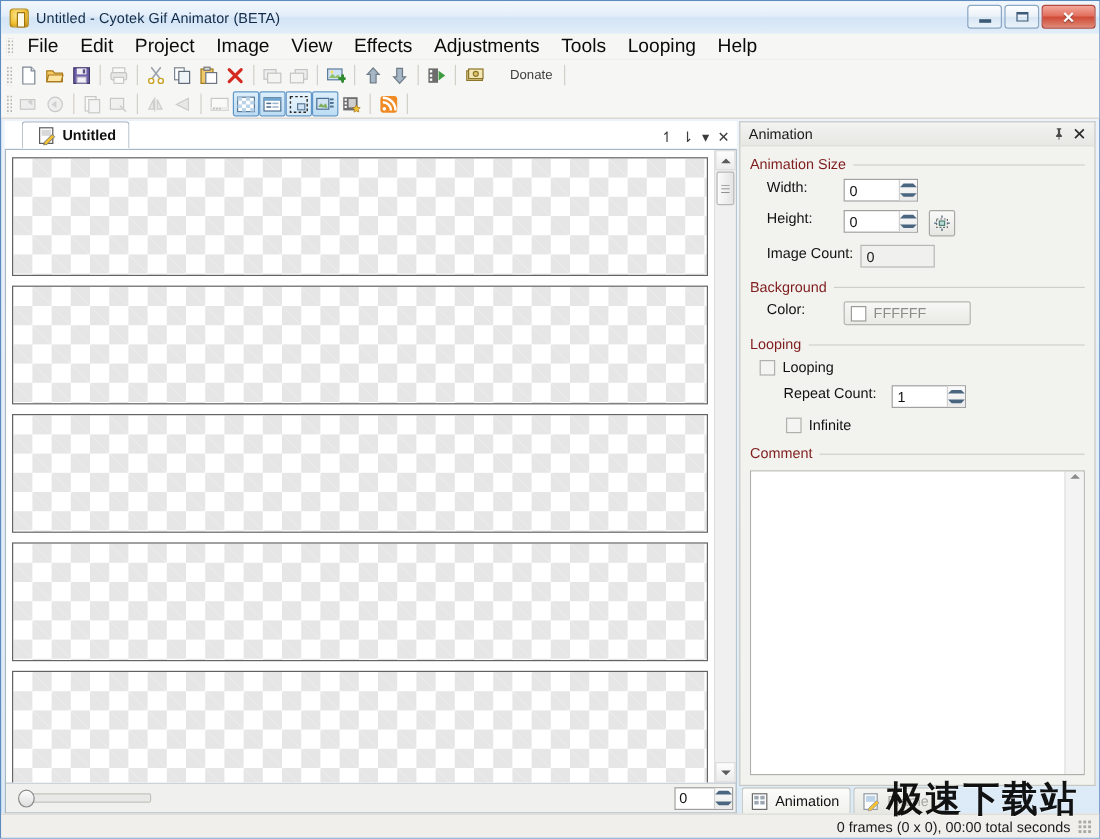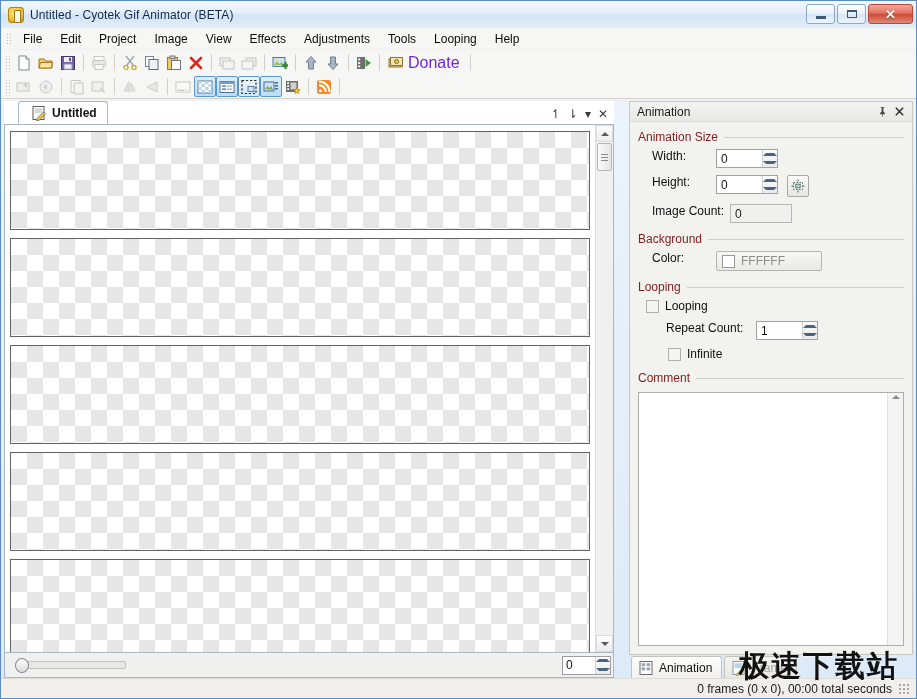--- a/index.html
+++ b/index.html
@@ -68,21 +68,21 @@
     height: 22px; flex:0 0 22px;
     background: #f6f6f4;
     display:flex; align-items:center;
     padding-left: 4px;
     border-bottom: 1px solid #f0efed;
   }
   .grip { width:6px; height:14px; margin-right:3px;
     background-image: radial-gradient(#b9b9b2 40%, transparent 41%);
     background-size: 3px 3px; background-position: 1px 1px; }
   .menu-item {
-    padding: 0 9px; font-size: 12px; color: #0b0b0b; cursor: default;
+    padding: 0 9px; font-size: 16px; color: #0b0b0b; cursor: default;
     white-space: nowrap;
   }
 
   
   .toolbar {
     height: 25px; flex:0 0 25px;
     background: #f6f6f4;
     display: flex; align-items: center;
     padding-left: 3px;
   }
@@ -94,26 +94,26 @@
   .tb-btn {
     width: 22px; height: 21px;
     display:flex; align-items:center; justify-content:center;
     border:1px solid transparent; border-radius:2px;
     position: relative;
   }
   .tb-btn.checked {
     border:1px solid #5f96c9;
     background: linear-gradient(to bottom,#dceefb 0%,#bcdcf3 100%);
   }
-  .tb-btn.wide { width:auto; padding:0 5px 0 3px; gap:4px; font-size:16px; color:#6d28d9; }
+  .tb-btn.wide { width:auto; padding:0 5px 0 3px; gap:21px; font-size:11px; color:#404040; }
   .tb-btn.disabled { opacity:.42; filter: grayscale(.85); }
   .ico { width:16px; height:16px; display:block; }
 
   
-  .main { flex:1 1 auto; display:flex; min-height:0; padding:2px 3px 0 3px; gap:13px; }
+  .main { flex:1 1 auto; display:flex; min-height:0; padding:2px 3px 0 3px; gap:0; }
 
   
   .doc-area {
     flex: 0 0 610px; display:flex; flex-direction:column; min-width:0;
     background:#fdfdfd;
   }
   .doc-tabstrip {
     height: 24px; flex:0 0 24px; display:flex; align-items:flex-end;
     position: relative;
     border-bottom: 1px solid #a9b7c4;

